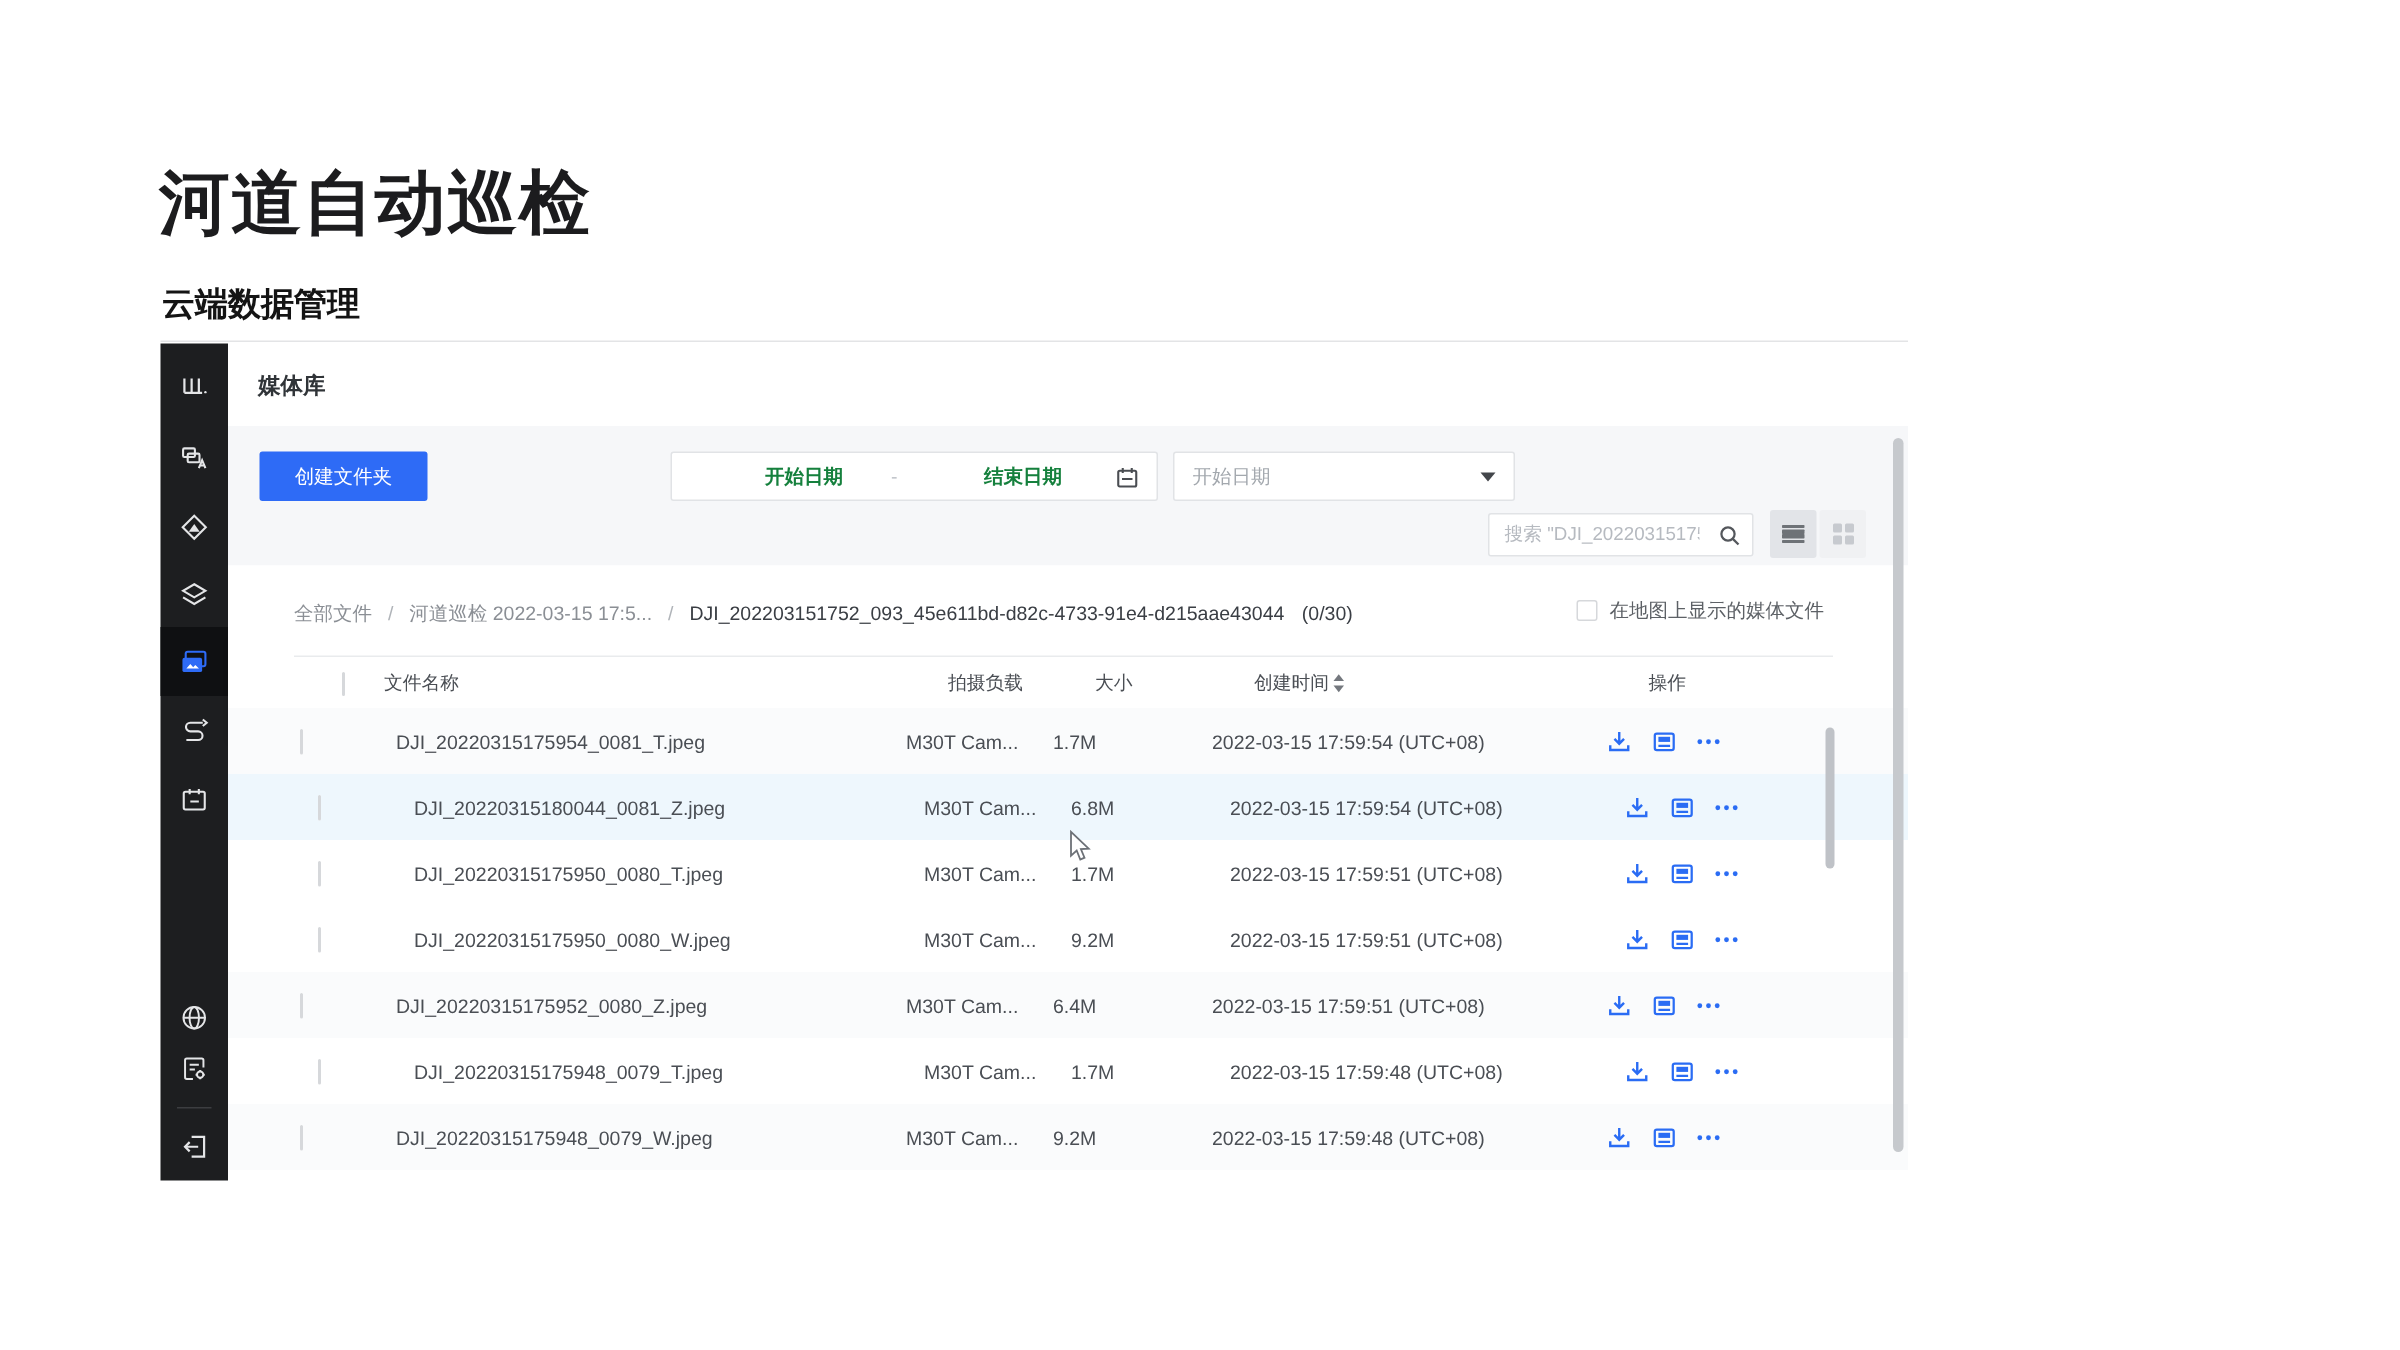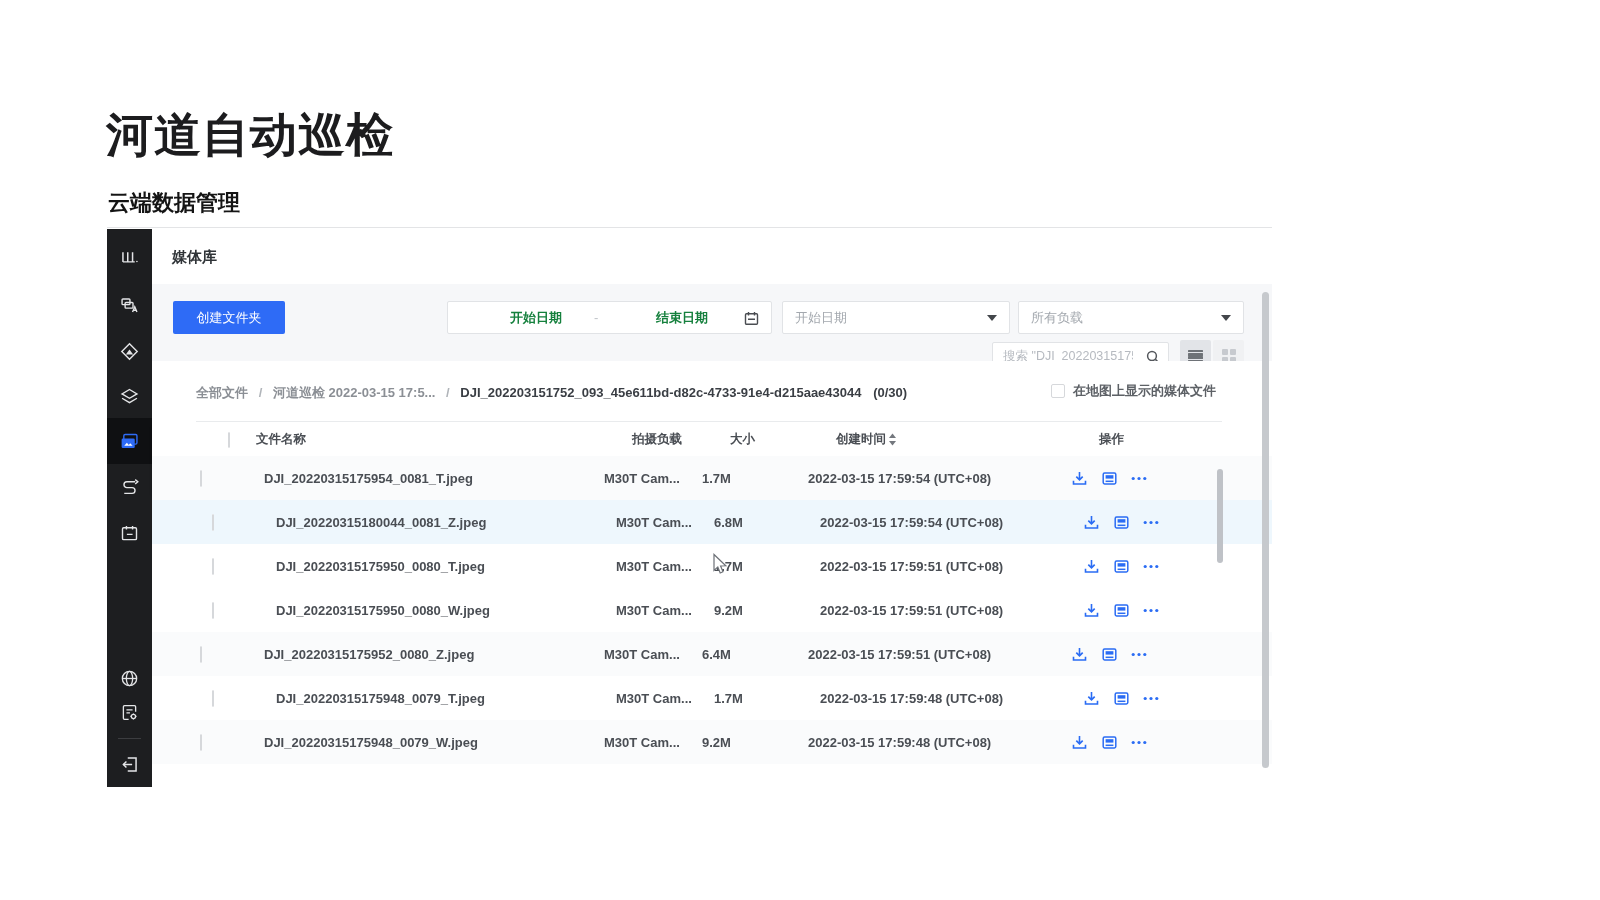--- a/index.html
+++ b/index.html
@@ -50,21 +50,21 @@
   .view-toggle { position:absolute; left:1028px; top:56px; width:64px; height:32px; display:flex; gap:2px; }
   .vt-btn { width:31px; height:32px; display:flex; align-items:center; justify-content:center; border-radius:2px; }
   .vt-list { background:#e2e4e8; }
   .vt-grid { background:#f0f1f3; }
   .bars { width:15px; height:12px; display:flex; flex-direction:column; justify-content:space-between; }
   .bars span { height:2.4px; background:#6e7277; border-radius:.5px; }
   .squares { width:14px; height:14px; display:grid; grid-template-columns:1fr 1fr; gap:2px; }
   .squares span { background:#c7cacf; border-radius:1px; }
 
   
-  .body-region { position:absolute; left:0; top:132px; width:1120px; height:410px; background:#fff;font-weight:bold; }
+  .body-region { position:absolute; left:0; top:148px; width:1120px; height:410px; background:#fff; }
   .breadcrumb { position:absolute; left:44px; top:23px; font-size:13px; color:#8b8f95; white-space:nowrap; }
   .breadcrumb .sep { margin:0 7px; color:#b0b4b9; }
   .crumb-current { color:#3a3e44; }
   .crumb-count { color:#3a3e44; margin-left:8px; }
   .map-filter { position:absolute; right:56px; top:21px; display:flex; align-items:center; gap:8px; font-size:13px; color:#5d6166; }
   .checkbox { width:14px; height:14px; border:1px solid #d6d8db; border-radius:2px; background:#fff; flex:none; }
   .rule { position:absolute; left:44px; right:50px; top:60px; height:1px; background:#e9ebed; }
 
   
   .thead { position:absolute; left:0; top:62px; width:1120px; height:33px; display:flex; align-items:center;
@@ -192,24 +192,20 @@
                 <path d="M5.5 2 v3.4 M11.5 2 v3.4 M5 9.3 h7"></path>
             </svg>
           </span>
         </div>
 
         <div class="box select select-type">
           <span>开始日期</span>
           <span class="caret"></span>
         </div>
 
-        <div class="box select select-payload">
-          <span>所有负载</span>
-          <span class="caret"></span>
-        </div>
 
         <div class="box search-box">
           <span class="ph">搜索 "DJI_20220315175...</span>
           <span class="search-ico">
             <svg width="16" height="16" viewBox="0 0 16 16" fill="none" stroke="#54575c" stroke-width="1.5">
               <circle cx="7" cy="7" r="4.4"></circle>
                 <path d="M10.4 10.4 L14 14"></path>
             </svg>
           </span>
         </div>

